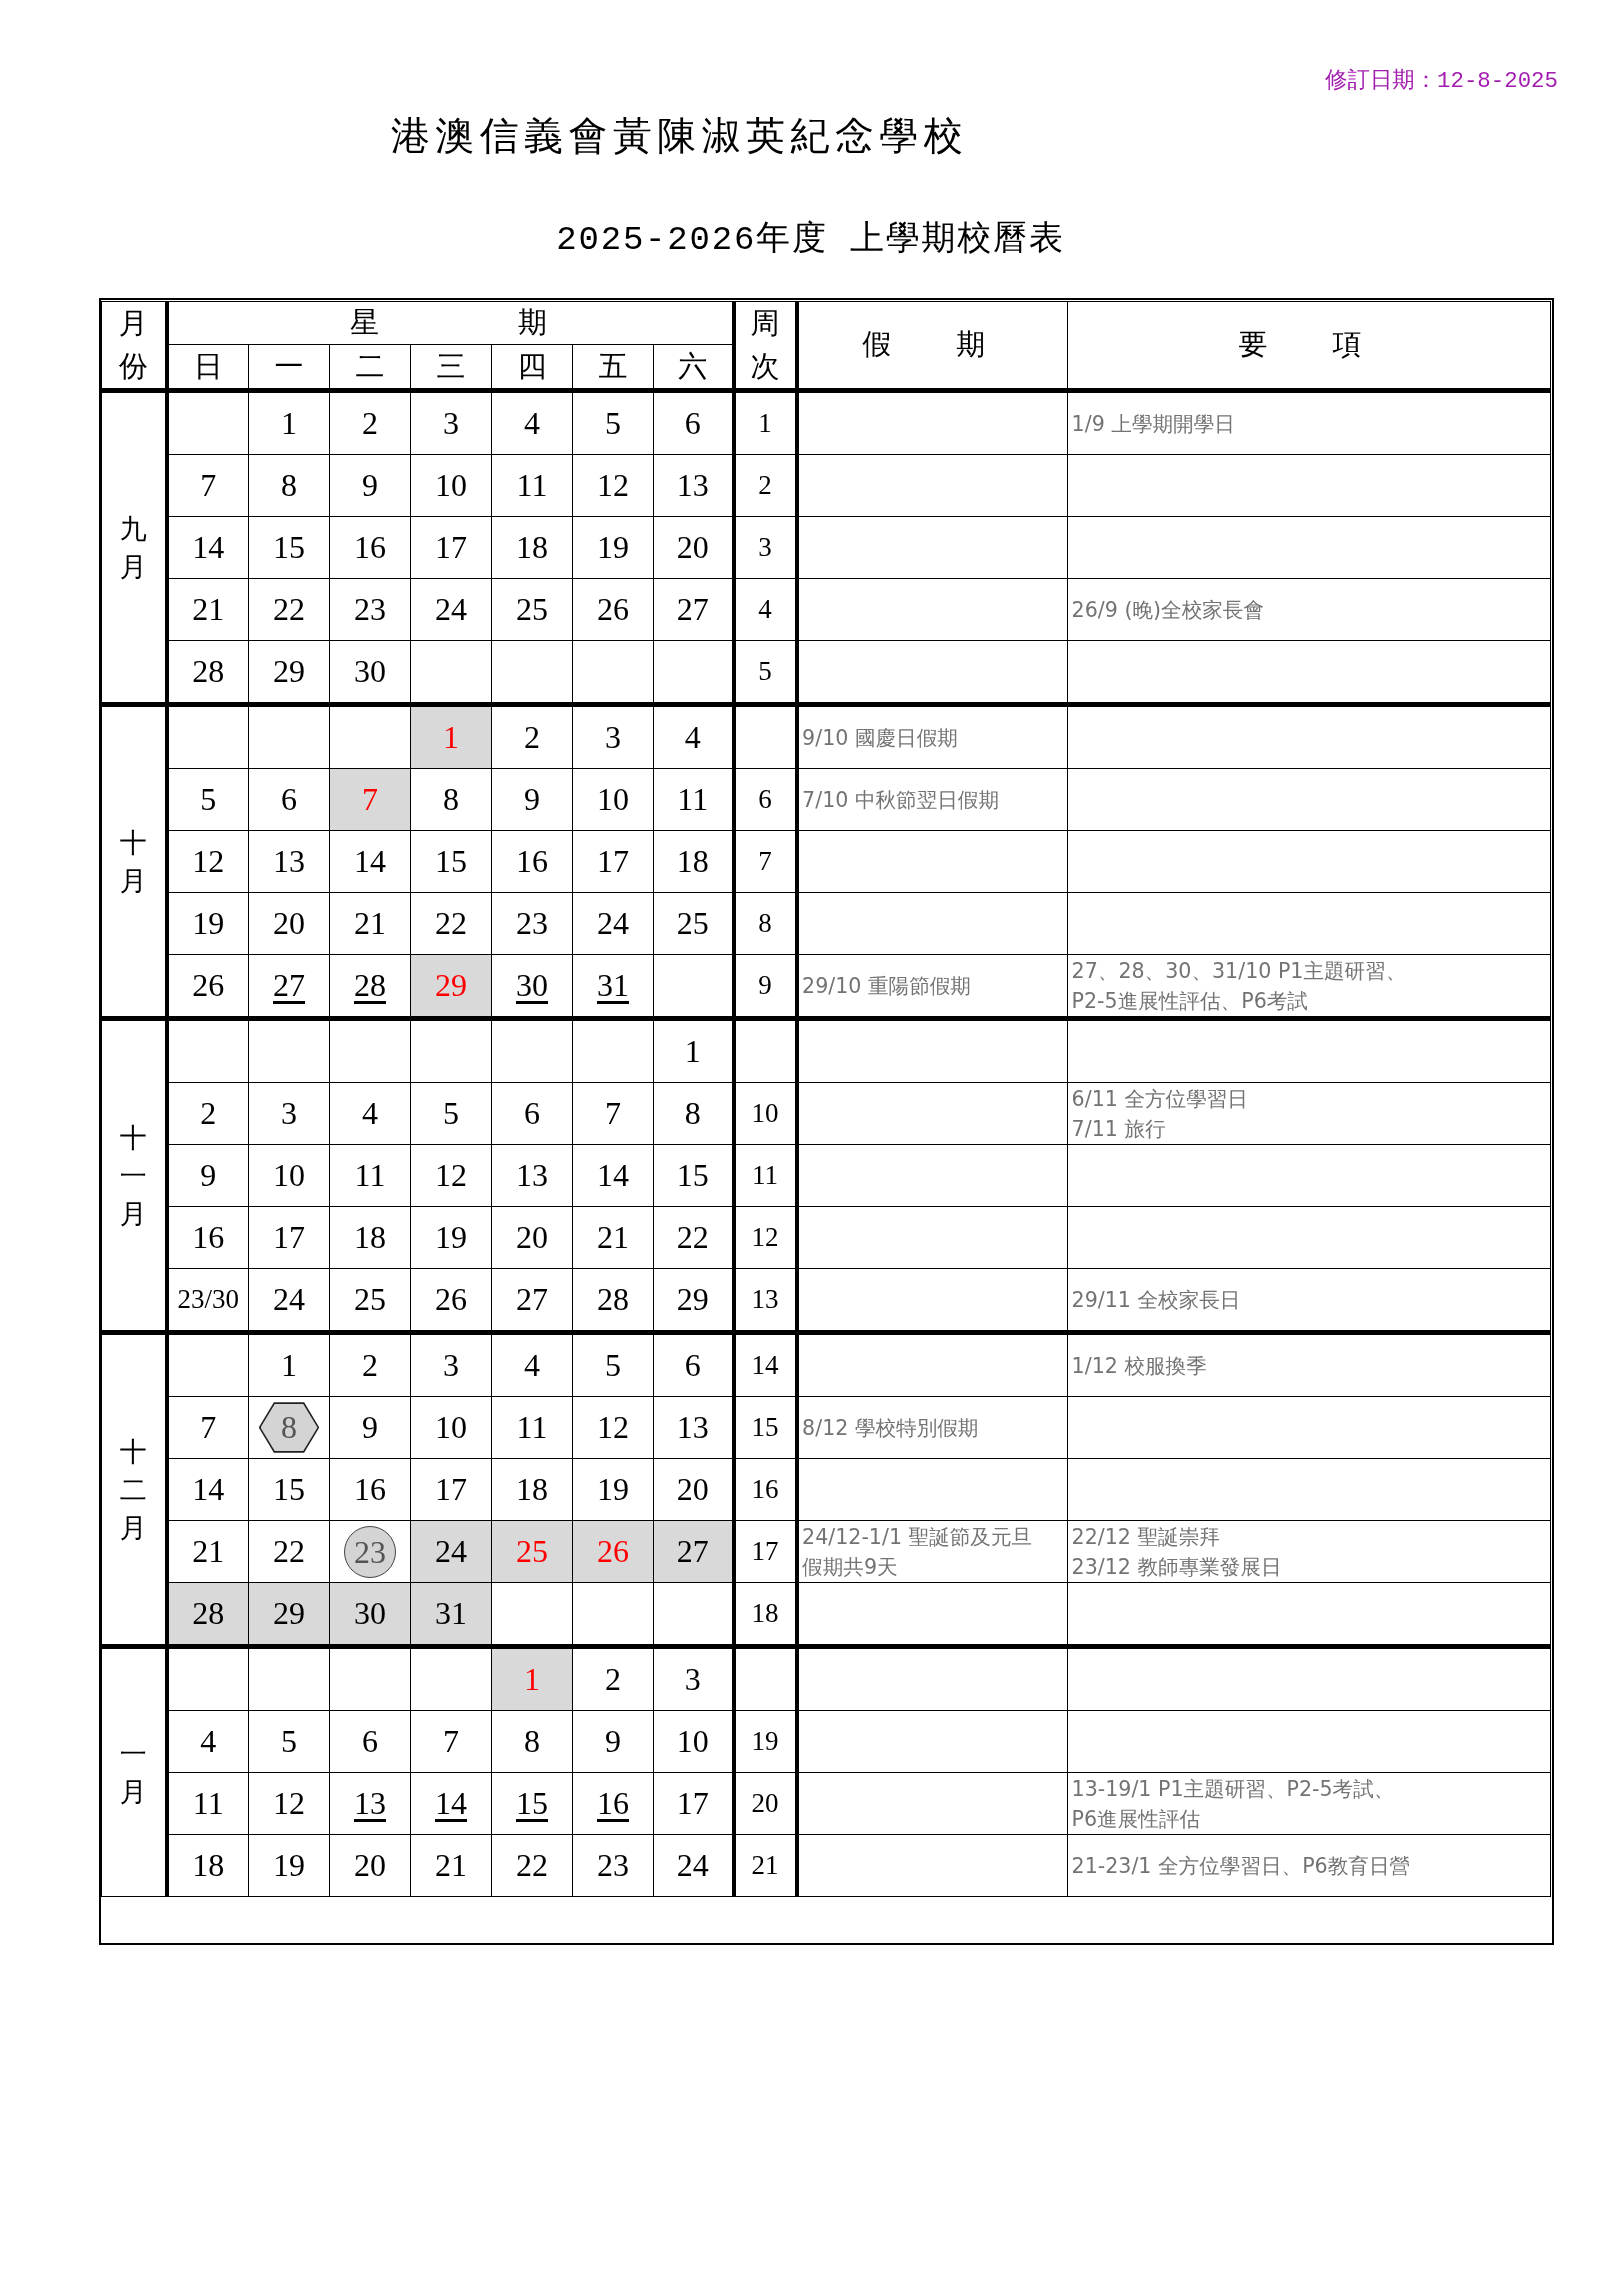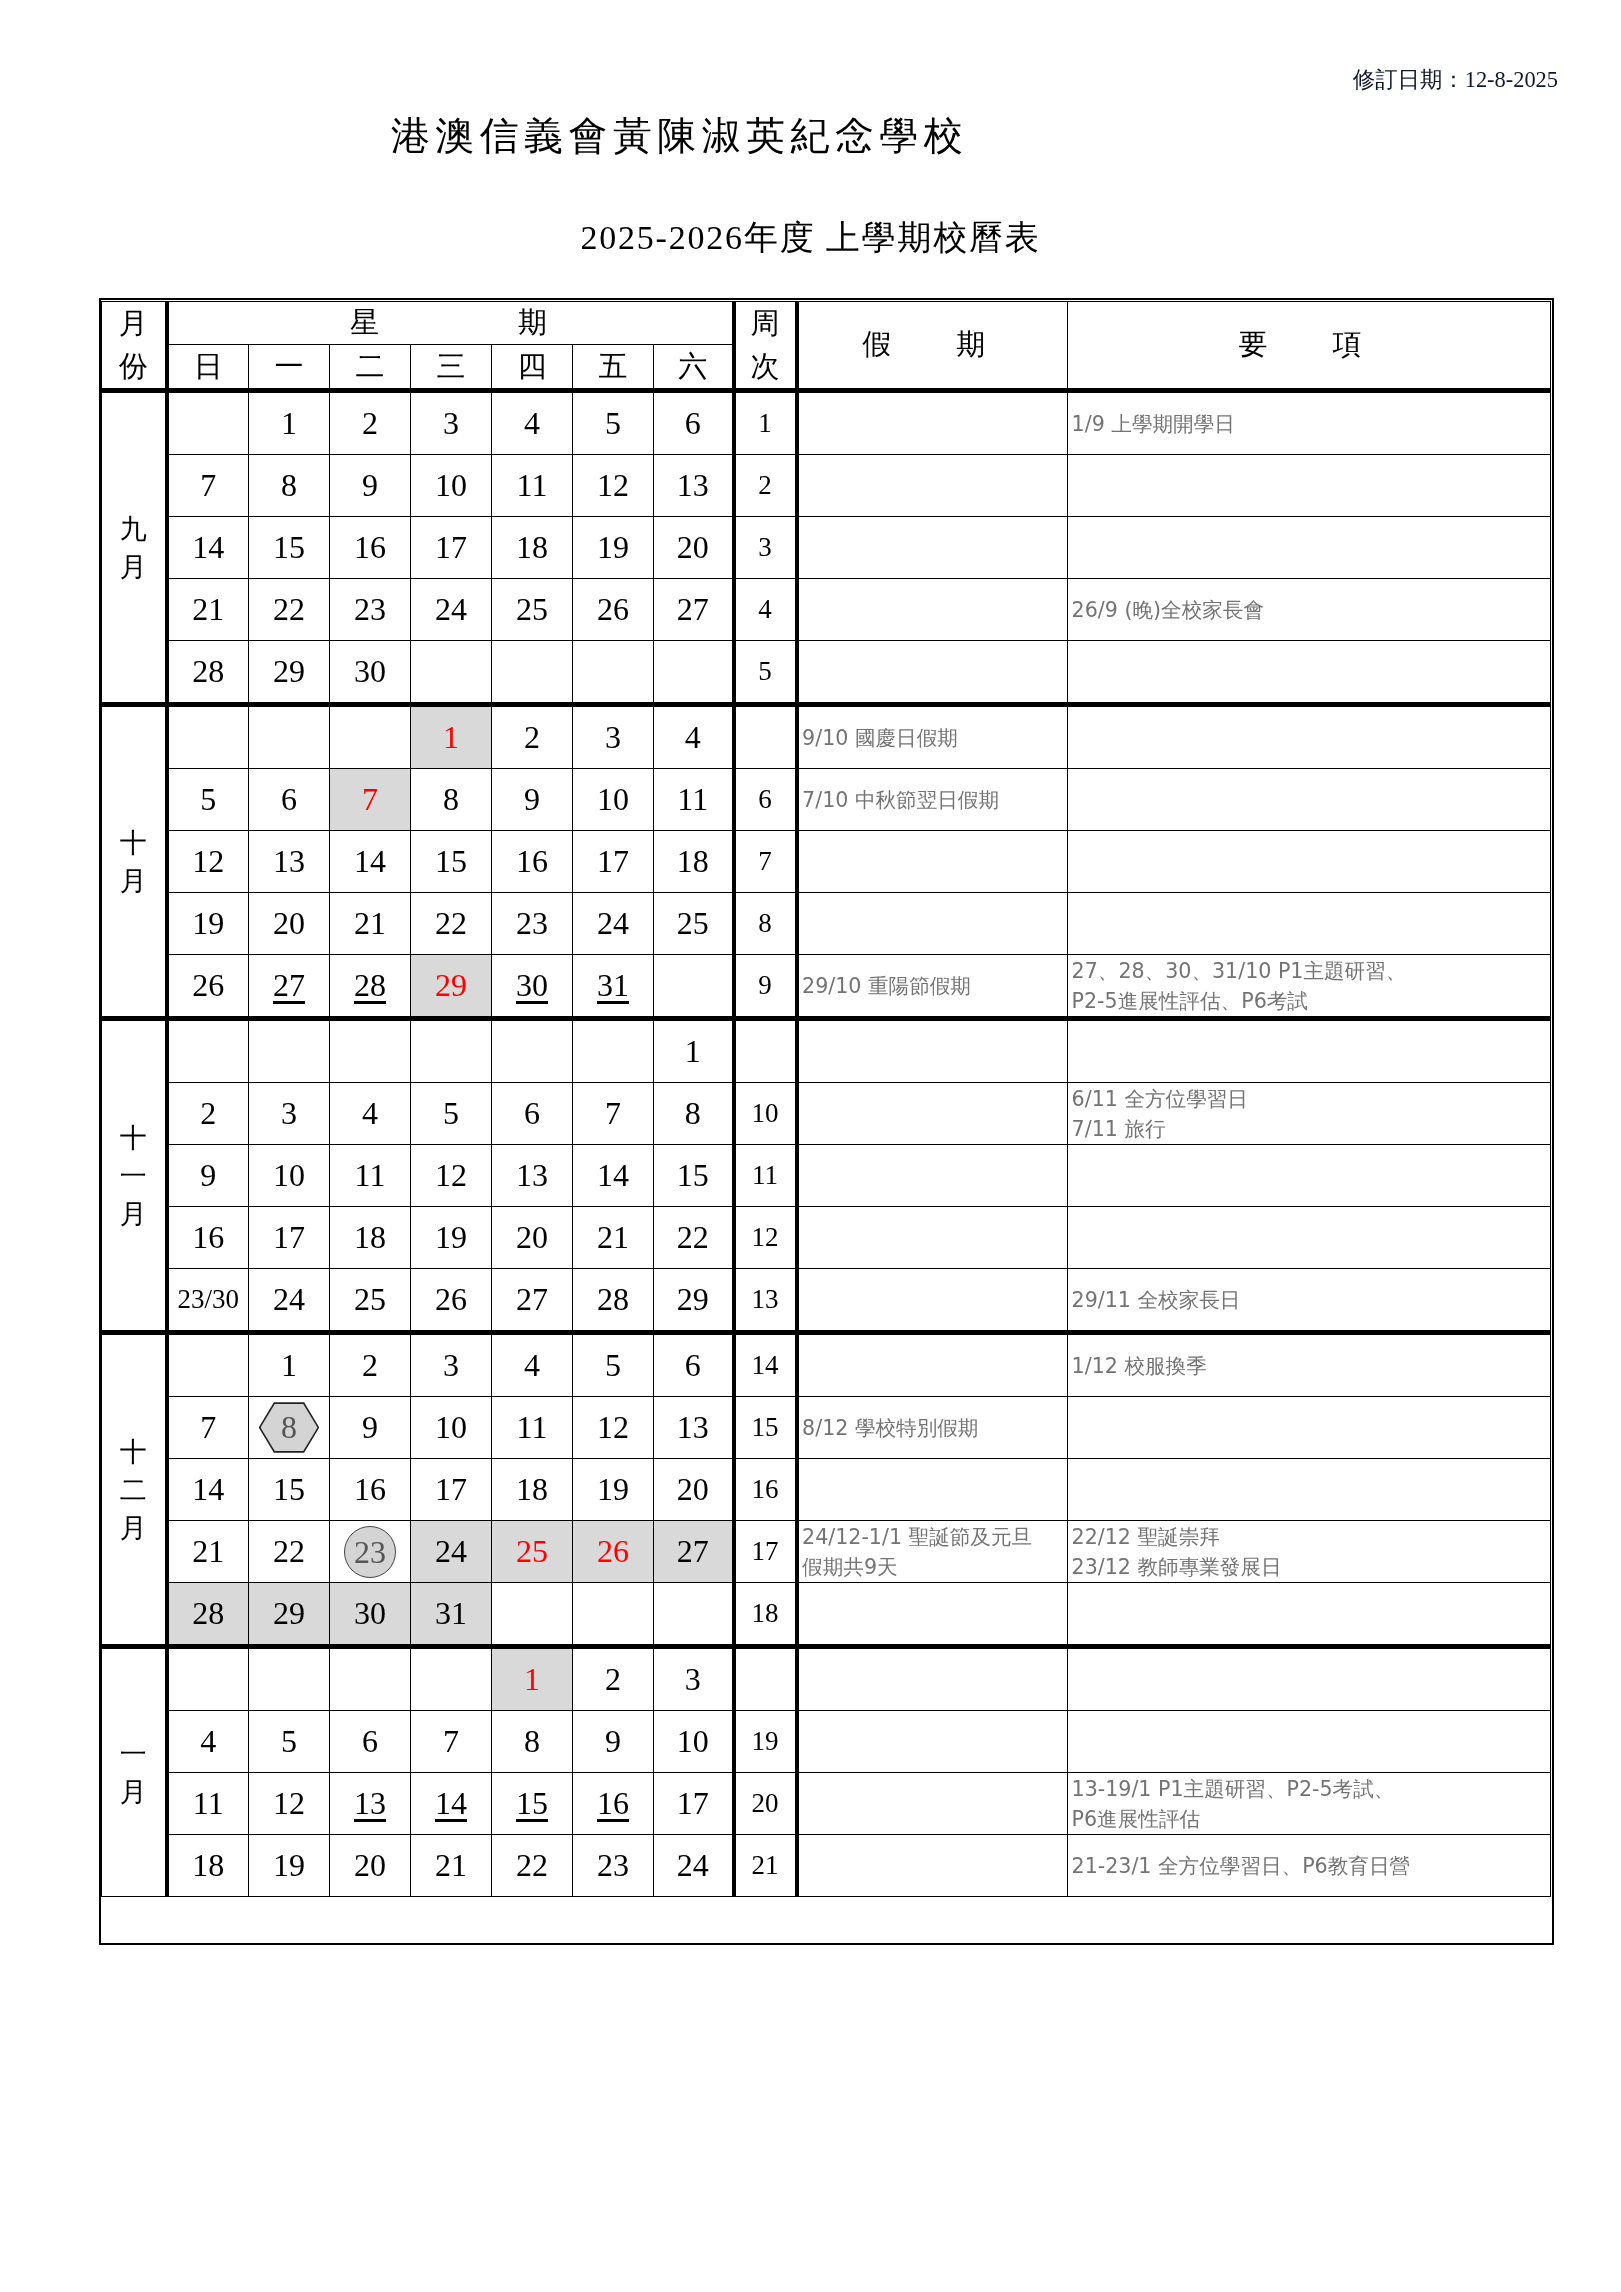--- a/index.html
+++ b/index.html
@@ -1,19 +1,19 @@
 <!DOCTYPE html>
 <html style="font-size:14.3px"><head>
 <meta charset="utf-8">
 <style>
   html, body { margin:0; padding:0; background:#ffffff; }
   body { width:1621px; height:2293px; position:relative; font-family:"DejaVu Serif", serif; color:#000; }
-  .rev { position:absolute; top:64px; right:63px; font-family:Liberation Serif, serif; font-size:22.4px; color:#0f172a;margin-left:31px; }
+  .rev { position:absolute; top:64px; right:63px; font-family:Liberation Mono, monospace; font-size:22.4px; color:#a21caf;margin-left:31px; }
   .title { position:absolute; top:109px; left:0; width:1359px; text-align:center; font-size:39px; letter-spacing:5.4px; font-family:"DejaVu Serif", serif; }
-  .subtitle { position:absolute; top:215px; left:0; width:1621px; text-align:center; font-size:34px; letter-spacing:1.8px; font-family:Liberation Serif, serif; }
+  .subtitle { position:absolute; top:215px; left:0; width:1621px; text-align:center; font-size:34px; letter-spacing:1.8px; font-family:Liberation Mono, monospace; }
   .outer { position:absolute; left:99px; top:298px; width:1455px; height:1647px; border:2.7px double #000; box-sizing:border-box; }
   table.cal { position:absolute; left:101px; top:301px; border-collapse:collapse; table-layout:fixed; width:1450px; }
   table.cal td, table.cal th { border:1.8px solid #000; padding:0; text-align:center; vertical-align:middle; overflow:hidden; }
   .hdr th { font-weight:normal; font-size:29px; height:41px; font-family:"DejaVu Serif", serif; }
   .hdr .mth { font-size:29px; line-height:43px; }
   .day { font-family:"Liberation Serif", serif; font-size:32px; height:61px; }
   .wk { font-family:"Liberation Serif", serif; font-size:27px; }
   .hol, .note { text-align:left !important; font-family:"DejaVu Sans", sans-serif; font-size:20.6px; color:#737373; padding-left:3.6px !important; line-height:30px; font-weight:normal; }
   .monthcell { font-size:27px; line-height:38px; }
   .thickL { border-left:4.5px solid #000 !important; }

